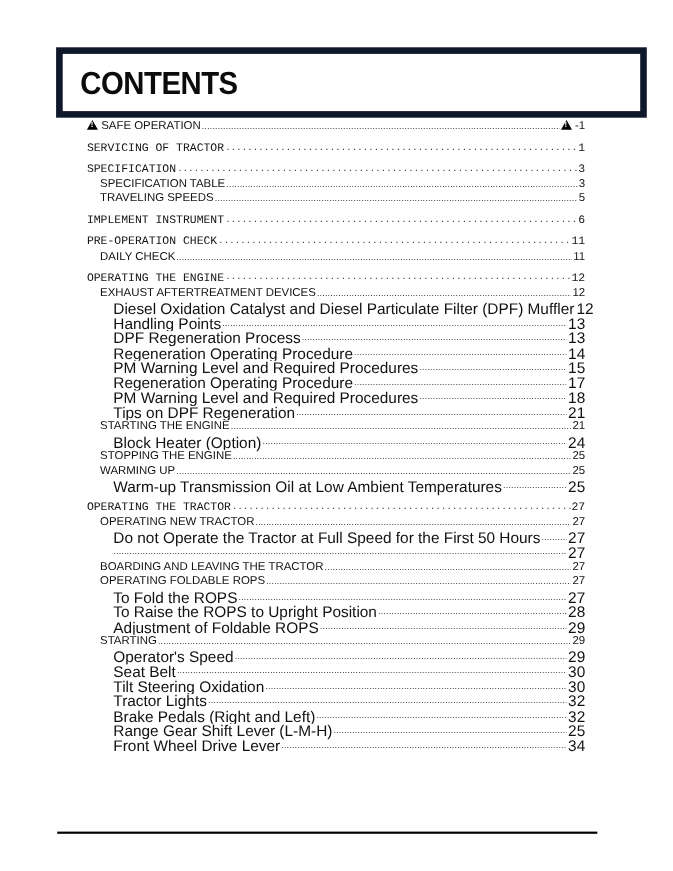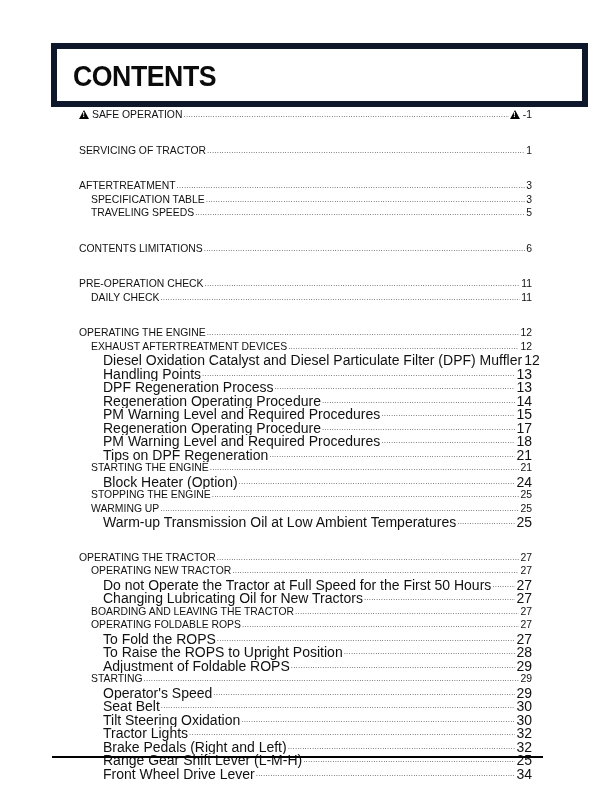--- a/index.html
+++ b/index.html
@@ -6,21 +6,21 @@
   body { width: 612px; height: 792px; position: relative; overflow: hidden;
          font-family: "Liberation Sans", sans-serif; color: #111; }
   .title-box { position: absolute; left: 51px; top: 43px; width: 505px; height: 52px;
                border: 6px solid #0f172a; box-sizing: content-box; padding-left: 20px; }
   .title-text { position: absolute; left: 16px; top: 11px; font-size: 29px; font-weight: bold;
                 letter-spacing: -0.5px; transform: scaleX(0.92); transform-origin: left top;
                 color: #0b0b0b; }
   .toc { position: absolute; left: 79px; top: 109px; width: 453px; }
   .row { position: relative; display: flex; align-items: flex-start; height: 13.5px;
          font-size: 10.4px; line-height: 12px; white-space: nowrap; }
-  .row.gap { margin-top: 22px; }
+  .row.gap { margin-top: 6px; font-family: Liberation Mono, monospace; }
   .row.l1 { padding-left: 0; }
   .row.l2 { padding-left: 12px; }
   .row.l3 { padding-left: 24px; font-size: 14px; }
   .row .label { flex: 0 0 auto; background: #fff; padding-right: 1px; }
   .row .dots { flex: 1 1 auto; overflow: hidden; color: #333; font-size: 8px; letter-spacing: 0.2px;
                line-height: 12px; height: 12px; }
   .row .dots::before { content: "...................................................................................................................................................................................................................................."; }
   .row .page { flex: 0 0 auto; padding-left: 1px; text-align: right; }
   .warn { display: inline-block; width: 0; height: 0; border-left: 5px solid transparent;
           border-right: 5px solid transparent; border-bottom: 9px solid #000; position: relative;
@@ -41,36 +41,36 @@
       <span class="label"><span class="warn"></span><span>SAFE OPERATION</span></span>
       <span class="dots"></span>
       <span class="page"><span class="warn"></span><span>-1</span></span>
     </div>
     <div class="row l1 gap">
       <span class="label"><span>SERVICING OF TRACTOR</span></span>
       <span class="dots"></span>
       <span class="page"><span>1</span></span>
     </div>
     <div class="row l1 gap">
-      <span class="label"><span>AFTERTREATMENT</span></span>
+      <span class="label"><span>SPECIFICATION</span></span>
       <span class="dots"></span>
       <span class="page"><span>3</span></span>
     </div>
     <div class="row l2">
       <span class="label"><span>SPECIFICATION TABLE</span></span>
       <span class="dots"></span>
       <span class="page"><span>3</span></span>
     </div>
     <div class="row l2">
       <span class="label"><span>TRAVELING SPEEDS</span></span>
       <span class="dots"></span>
       <span class="page"><span>5</span></span>
     </div>
     <div class="row l1 gap">
-      <span class="label"><span>CONTENTS LIMITATIONS</span></span>
+      <span class="label"><span>IMPLEMENT INSTRUMENT</span></span>
       <span class="dots"></span>
       <span class="page"><span>6</span></span>
     </div>
     <div class="row l1 gap">
       <span class="label"><span>PRE-OPERATION CHECK</span></span>
       <span class="dots"></span>
       <span class="page"><span>11</span></span>
     </div>
     <div class="row l2">
       <span class="label"><span>DAILY CHECK</span></span>
@@ -161,21 +161,20 @@
       <span class="label"><span>OPERATING NEW TRACTOR</span></span>
       <span class="dots"></span>
       <span class="page"><span>27</span></span>
     </div>
     <div class="row l3">
       <span class="label"><span>Do not Operate the Tractor at Full Speed for the First 50 Hours</span></span>
       <span class="dots"></span>
       <span class="page"><span>27</span></span>
     </div>
     <div class="row l3">
-      <span class="label"><span>Changing Lubricating Oil for New Tractors</span></span>
       <span class="dots"></span>
       <span class="page"><span>27</span></span>
     </div>
     <div class="row l2">
       <span class="label"><span>BOARDING AND LEAVING THE TRACTOR</span></span>
       <span class="dots"></span>
       <span class="page"><span>27</span></span>
     </div>
     <div class="row l2">
       <span class="label"><span>OPERATING FOLDABLE ROPS</span></span>

